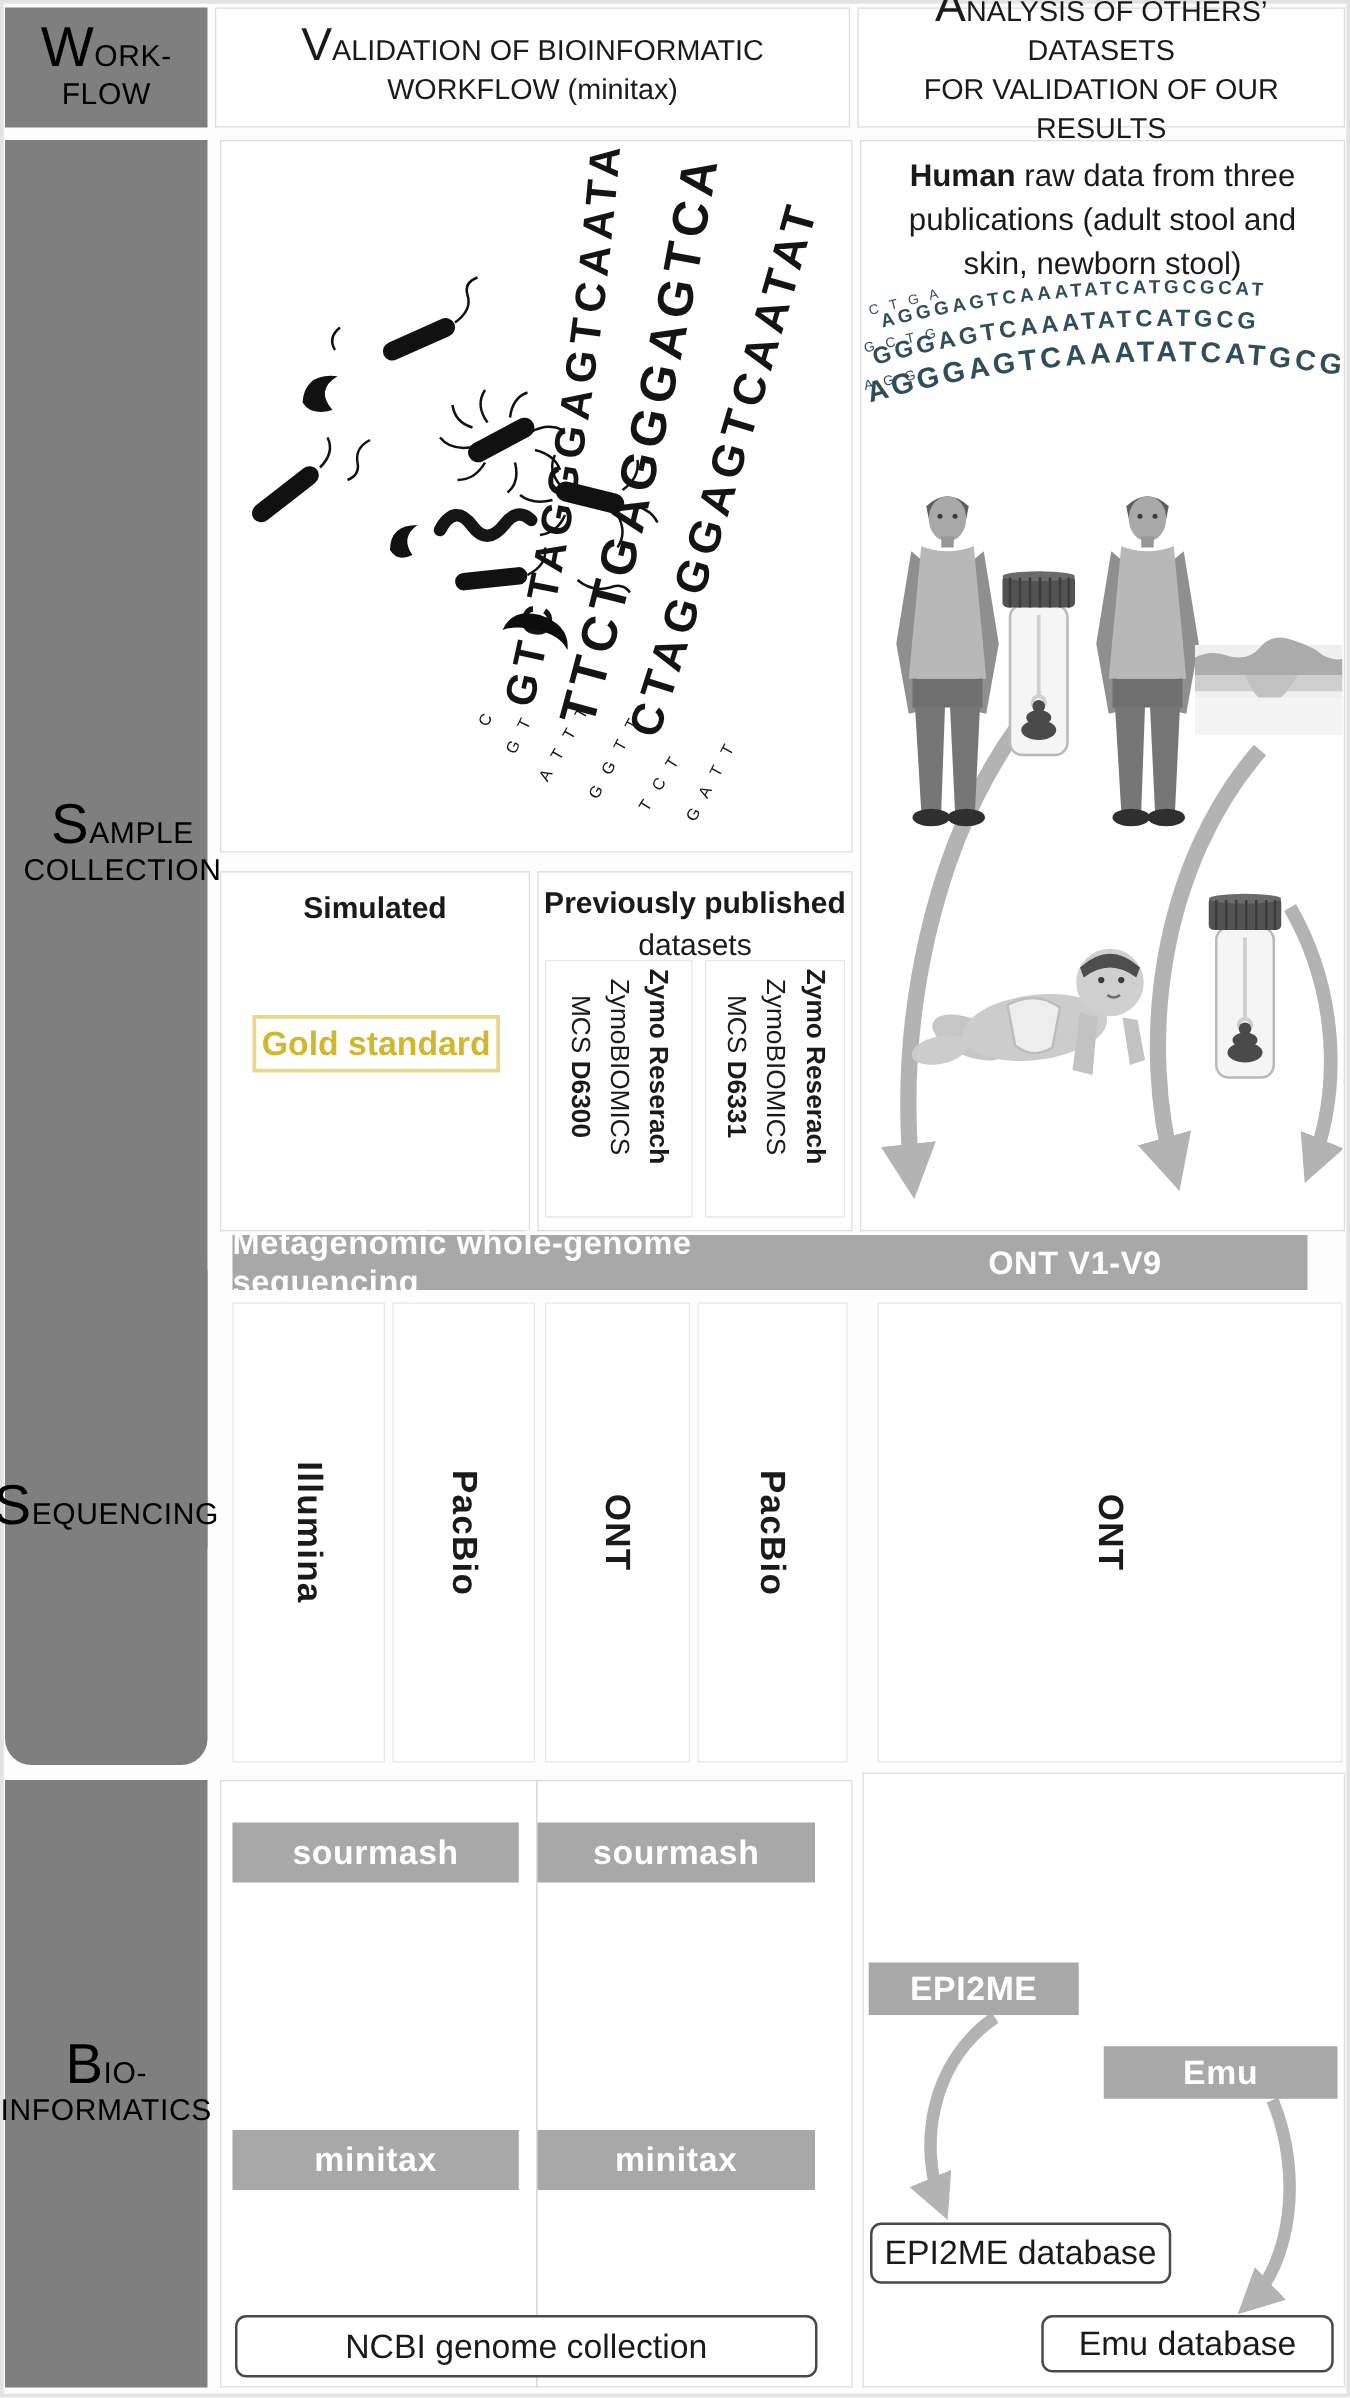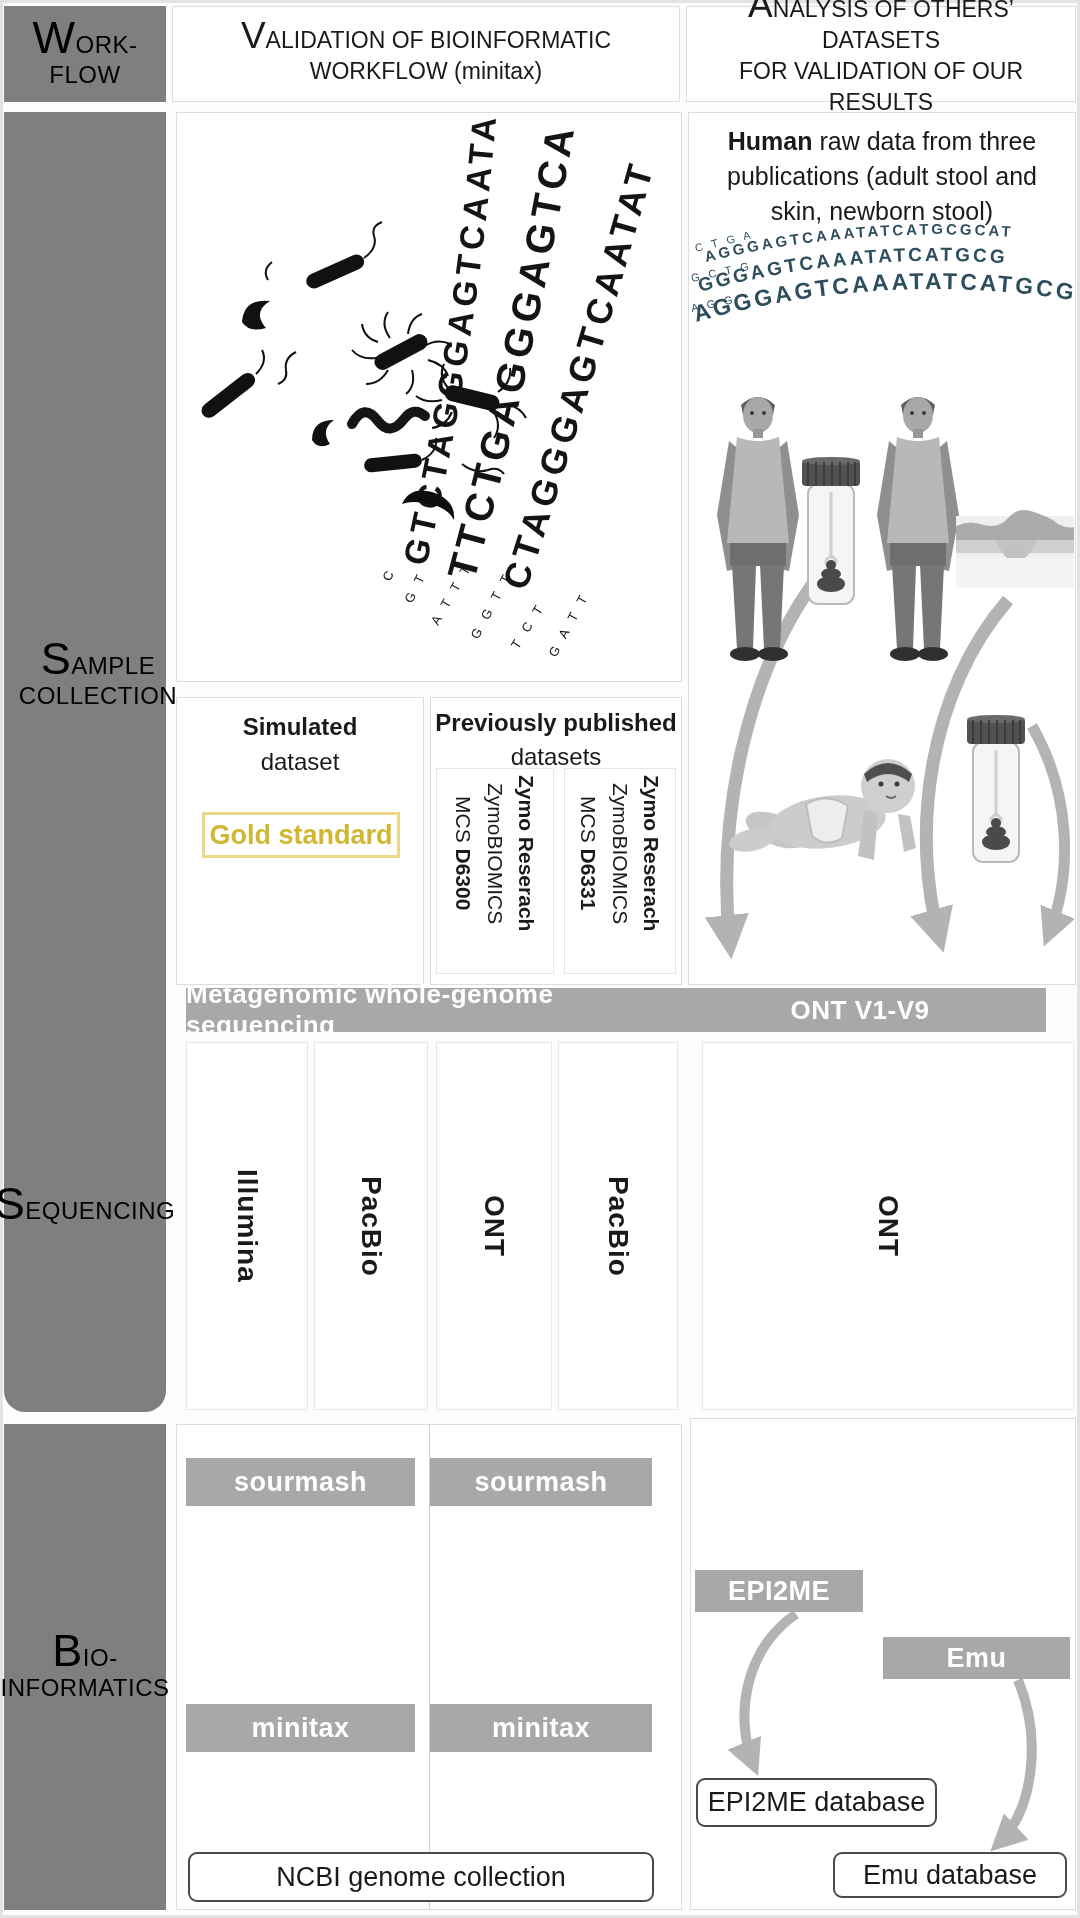--- a/index.html
+++ b/index.html
@@ -117,21 +117,20 @@
     <path d="M226 392 q8 -18 30 -12 q24 8 22 28 q-6 -12 -24 -16 q-18 -4 -28 0 Z" fill="#0d0d0d"></path>
     <path d="M120 240 q-12 6 -10 18 q2 10 -8 14" stroke="#111" stroke-width="2" fill="none"></path>
     <path d="M96 150 q-10 8 -4 18" stroke="#111" stroke-width="2" fill="none"></path>
     <path d="M286 352 q12 10 26 6 q10 -4 16 4" stroke="#111" stroke-width="2" fill="none"></path>
   </g>
 </svg>
 
 <div class="abs panel centerT" style="left:176px;top:697px;width:248px;height:288px;">
   <div style="font-size:24px;line-height:1.45;margin-top:12px;">
     <div><b>Simulated</b></div>
-    <div>dataset</div>
   </div>
 </div>
 <div class="abs goldbox" style="left:202px;top:812px;width:198px;height:46px;">
   <span>Gold standard</span>
 </div>
 
 <div class="abs panel centerT" style="left:430px;top:697px;width:252px;height:288px;">
   <div style="font-size:24px;line-height:1.4;margin-top:8px;">
     <div><b>Previously published</b></div>
     <div>datasets</div>

